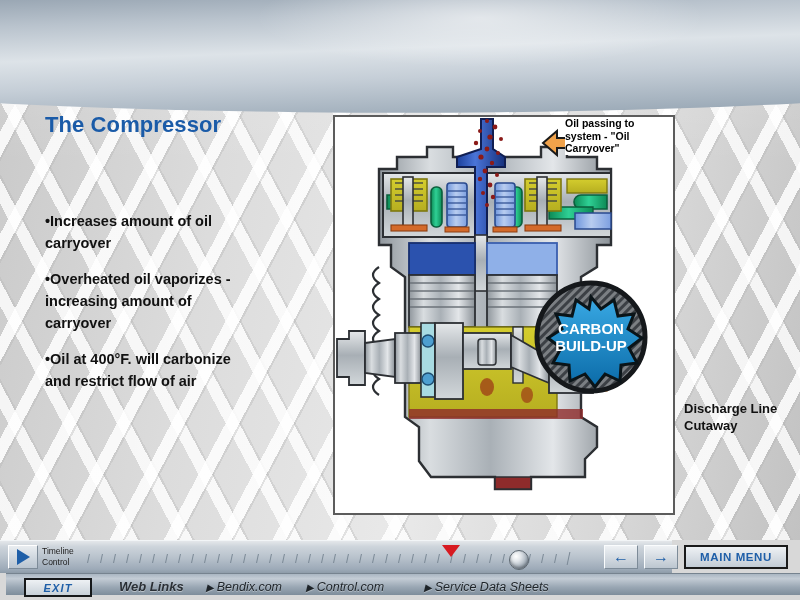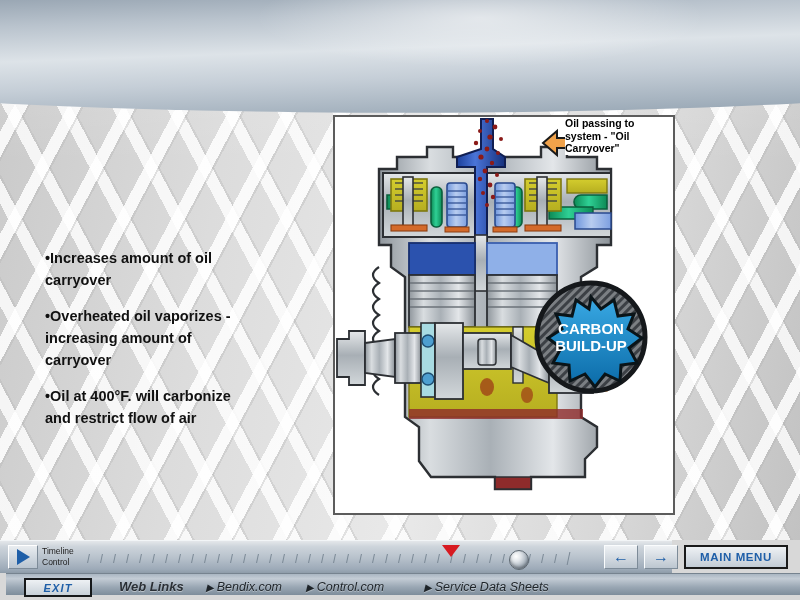--- a/index.html
+++ b/index.html
@@ -75,21 +75,21 @@
   .title {
     position:absolute; left:45px; top:112px;
     font-size:22px; font-weight:bold; color:#1a5ba8;
     letter-spacing:.1px;
   }
   .subtitle {
     position:absolute; left:45px; top:152px; width:200px;
     font-size:15.5px; font-weight:bold; color:#1a5ba8;
     line-height:21px;
   }
-  .bullets { position:absolute; left:45px; top:210px; width:200px;margin-top:37px; }
+  .bullets { position:absolute; left:45px; top:210px; width:200px; }
   .bullet {
     font-size:14.5px; font-weight:bold; color:#111;
     line-height:22px; margin-bottom:14px;
   }
 
   
   .panel {
     position:absolute; left:333px; top:115px; width:342px; height:400px;
     background:#fff; border:2px solid #5c5c5c;
   }
@@ -198,20 +198,21 @@
 <div id="stage">
 
   <div class="plate"></div>
   <div class="plate-mask"></div>
 
   <div class="header-metal"></div>
   <div class="header-shine"></div>
   <div class="header-edge"></div>
 
 
+  <div class="title">The Compressor</div>
 
   <div class="bullets">
     <div class="bullet">•Increases amount of oil carryover</div>
     <div class="bullet">•Overheated oil vaporizes - increasing amount of carryover</div>
     <div class="bullet">•Oil at 400°F. will carbonize and restrict flow of air</div>
   </div>
 
   <div class="panel">
     <svg width="338" height="396" viewBox="0 0 338 396">
       <defs>
@@ -386,20 +387,21 @@
         <circle cx="158" cy="80" r="2.2"></circle>
           <circle cx="152" cy="88" r="2"></circle>
       </g>
 
       <path d="M208 26 L222 14 L222 21 L252 21 L252 31 L222 31 L222 38 Z" fill="#f0a24b" stroke="#1a1a1a" stroke-width="2"></path>
     </svg>
   </div>
 
   <div class="callout" id="oil-callout">Oil passing to system - "Oil Carryover"</div>
 
+  <div class="side-label">Discharge Line Cutaway</div>
 
   <div class="controls">
     <div class="btn-play">
       <div class="tri-play"></div>
     </div>
     <div class="tl-label">
       <div>Timeline</div>
       <div>Control</div>
     </div>
     <div class="track">

